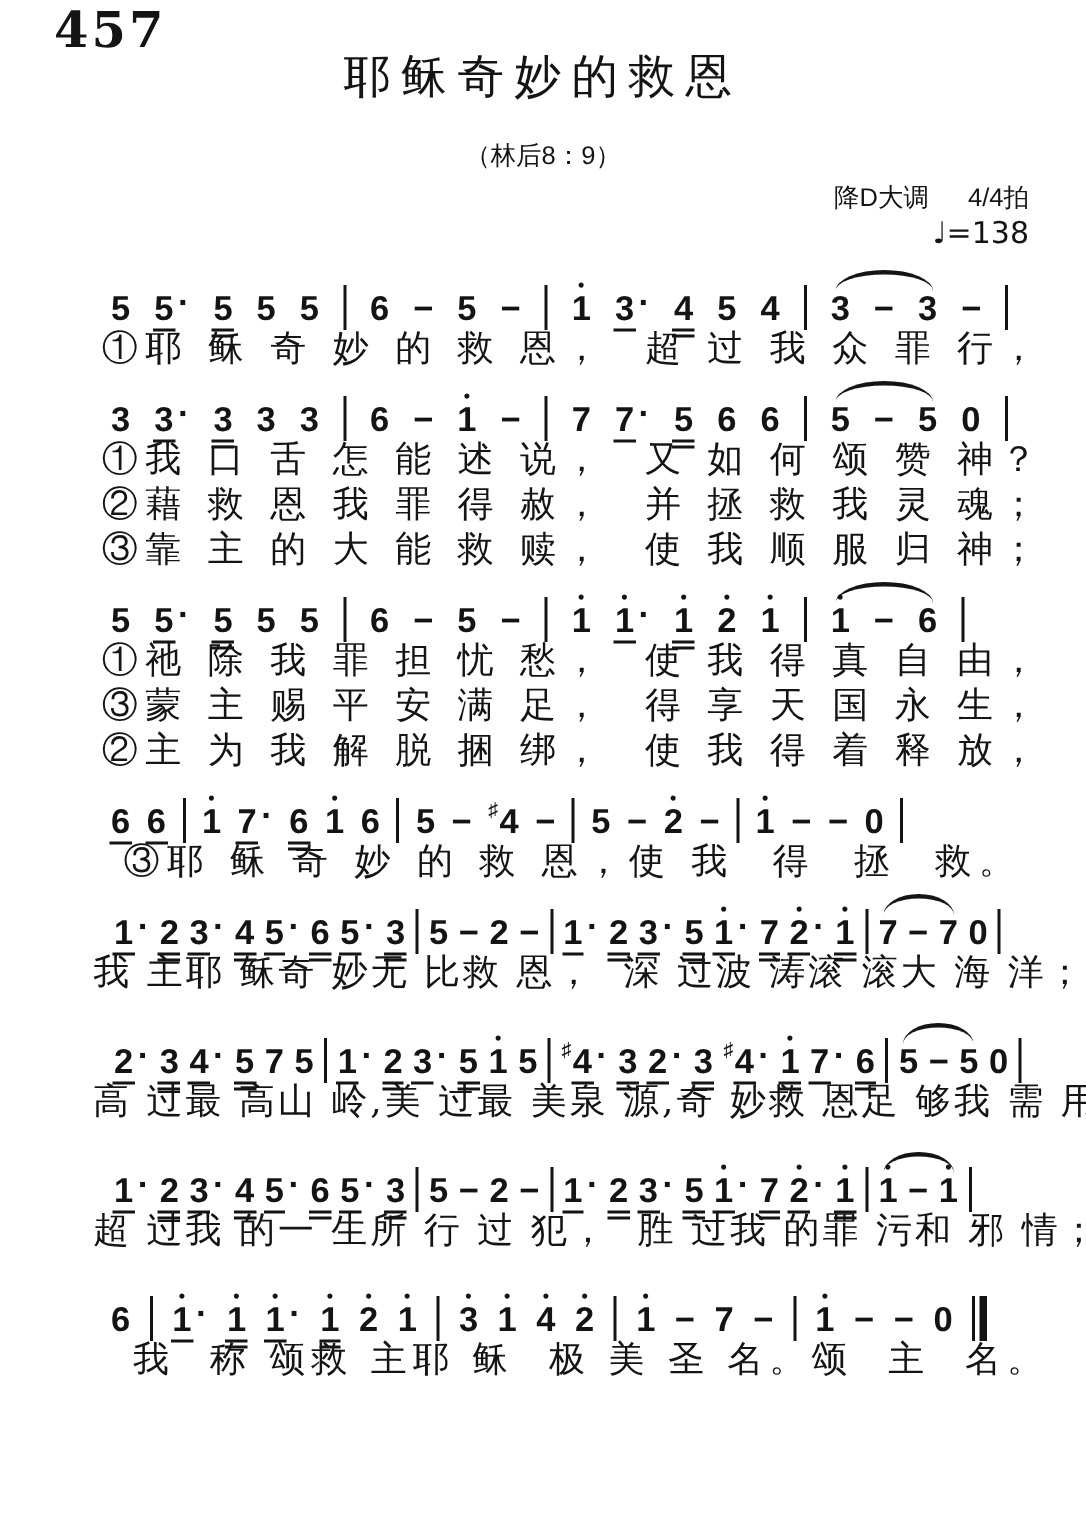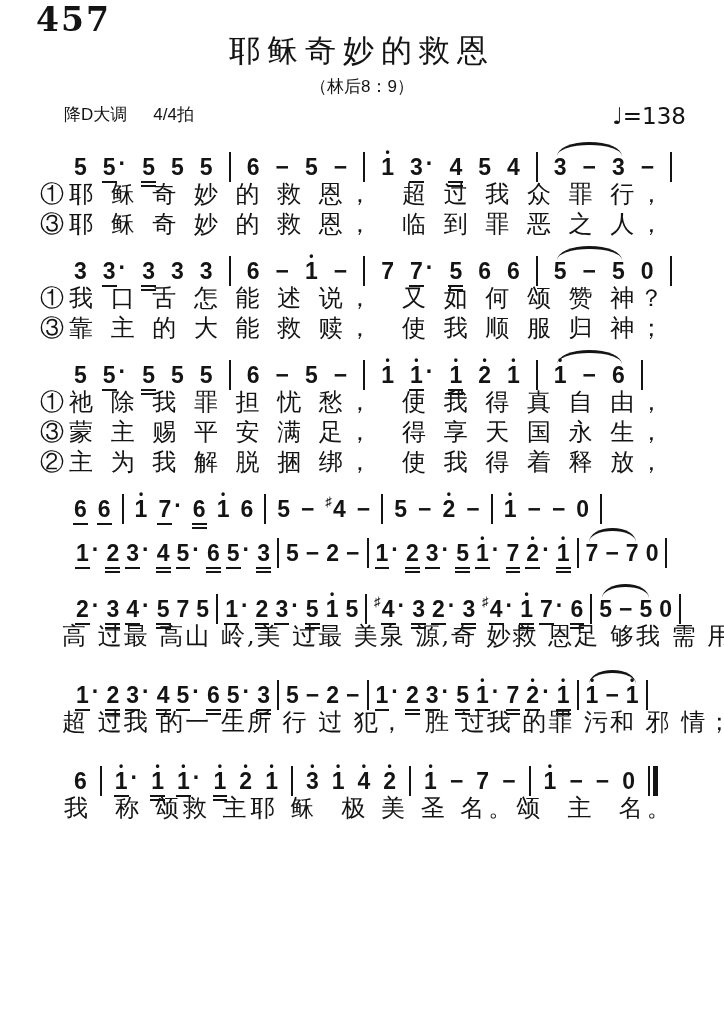--- a/index.html
+++ b/index.html
@@ -3,24 +3,24 @@
 <meta charset="utf-8">
 <style>
   html,body{margin:0;padding:0;background:#fff;}
   .page{position:relative;width:724px;height:928px;background:#ffffff;color:#141414;
         font-family:"Liberation Sans","DejaVu Sans",sans-serif;overflow:hidden;}
 
   
   .hymn-number{position:absolute;left:36px;top:0;font-family:"DejaVu Serif","Liberation Serif",serif;
                font-weight:900;font-size:33px;letter-spacing:2px;}
   .title{margin:0;padding-top:30px;text-align:center;font-size:31px;font-weight:400;letter-spacing:7px;}
-  .reference{text-align:center;font-size:17px;margin-top:3px;}
-  .meta{display:flex;justify-content:space-between;align-items:flex-start;padding:5px 38px 0 64px;font-size:17px;}
+  .reference{text-align:center;font-size:17px;margin-top:20px;}
+  .meta{display:flex;justify-content:space-between;align-items:flex-end;padding:5px 38px 0 64px;font-size:17px;flex-direction:column;}
   .meta .timesig{margin-left:26px;}
-  .tempo{font-size:23px;font-family:"DejaVu Sans",sans-serif;}
+  .tempo{font-size:20px;font-family:"DejaVu Sans",sans-serif;}
 
   
   .score{margin-top:12px;}
   .line-block{margin-bottom:6px;}
   .verse{padding-left:40px;}
   .verse .notes-row{padding-left:34px;--gap:16px;}
   .tight .notes-row{--gap:11px;}
   .chorus{padding-left:62px;position:relative;margin-bottom:18px;}
   .chorus .notes-row{padding-left:14px;--gap:7px;}
   .finale{padding-left:64px;margin-bottom:0;}
@@ -38,21 +38,21 @@
   .sharp{font-size:13px;transform:translateY(-13px);margin-right:1px;}
   .barline{display:inline-block;width:2px;height:30px;background:#141414;transform:translateY(3px);}
   .finalbar{display:inline-flex;gap:3px;align-items:flex-end;transform:translateY(3px);}
   .finalbar .thin{width:2px;height:30px;background:#141414;}
   .finalbar .thick{width:5px;height:30px;background:#141414;}
   .tie-group{position:relative;display:inline-flex;align-items:flex-end;gap:var(--gap,14px);}
   .tie-arc{position:absolute;top:-14px;left:3px;right:3px;height:11px;
            border-top:3px solid #141414;border-radius:50% 50% 0 0/100% 100% 0 0;}
 
   .lyric{font-size:24px;line-height:30px;white-space:pre;
-         font-family:"DejaVu Serif","Liberation Serif",serif;}
+         font-family:"DejaVu Serif","Liberation Serif",serif;text-align:center;}
   .verse .lyric{letter-spacing:5px;}
   .chorus .lyric{letter-spacing:2px;}
   .finale .lyric{letter-spacing:4px;}
 </style>
 </head>
 <body>
 
 <div class="page">
   <div class="hymn-number">457</div>
   <h1 class="title">耶稣奇妙的救恩</h1>
@@ -124,21 +124,20 @@
             <span class="note">
               <span class="dwrap">3</span>
             </span>
           </span>
           <span class="note">
             <span class="dwrap">−</span>
           </span>
           <span class="barline"></span>
         </div>
         <div class="lyric">①耶 稣 奇 妙 的 救 恩，  超 过 我 众 罪 行，</div>
-        <div class="lyric">③耶 稣 奇 妙 的 救 恩，  临 到 罪 恶 之 人，</div>
       </div>
       <div class="line-block verse">
         <div class="notes-row">
           <span class="note">
             <span class="dwrap">3</span>
           </span>
           <span class="note">
             <span class="dwrap u1">3</span>
             <span class="adot">·</span>
           </span>
@@ -193,20 +192,21 @@
             <span class="note">
               <span class="dwrap">5</span>
             </span>
           </span>
           <span class="note">
             <span class="dwrap">0</span>
           </span>
           <span class="barline"></span>
         </div>
         <div class="lyric">①我 口 舌 怎 能 述 说，  又 如 何 颂 赞 神？</div>
+        <div class="lyric">②藉 救 恩 我 罪 得 赦，  并 拯 救 我 灵 魂；</div>
         <div class="lyric">③靠 主 的 大 能 救 赎，  使 我 顺 服 归 神；</div>
       </div>
       <div class="line-block verse">
         <div class="notes-row">
           <span class="note">
             <span class="dwrap">5</span>
           </span>
           <span class="note">
             <span class="dwrap u1">5</span>
             <span class="adot">·</span>
@@ -329,20 +329,21 @@
             <span class="dwrap">−</span>
           </span>
           <span class="note">
             <span class="dwrap">−</span>
           </span>
           <span class="note">
             <span class="dwrap">0</span>
           </span>
           <span class="barline"></span>
         </div>
+        <div class="lyric">③耶 稣 奇 妙 的 救 恩，使 我  得  拯  救。</div>
       </div>
       <div class="line-block chorus">
         <div class="notes-row">
           <span class="note">
             <span class="dwrap u1">1</span>
             <span class="adot">·</span>
           </span>
           <span class="note">
             <span class="dwrap u2">2</span>
           </span>
@@ -420,20 +421,21 @@
             </span>
             <span class="note">
               <span class="dwrap">7</span>
             </span>
           </span>
           <span class="note">
             <span class="dwrap">0</span>
           </span>
           <span class="barline"></span>
         </div>
+        <div class="lyric">我 主耶 稣奇 妙无 比救 恩，  深 过波 涛滚 滚大 海 洋；</div>
       </div>
       <div class="line-block chorus">
         <div class="notes-row">
           <span class="note">
             <span class="dwrap u1">2</span>
             <span class="adot">·</span>
           </span>
           <span class="note">
             <span class="dwrap u2">3</span>
           </span>

